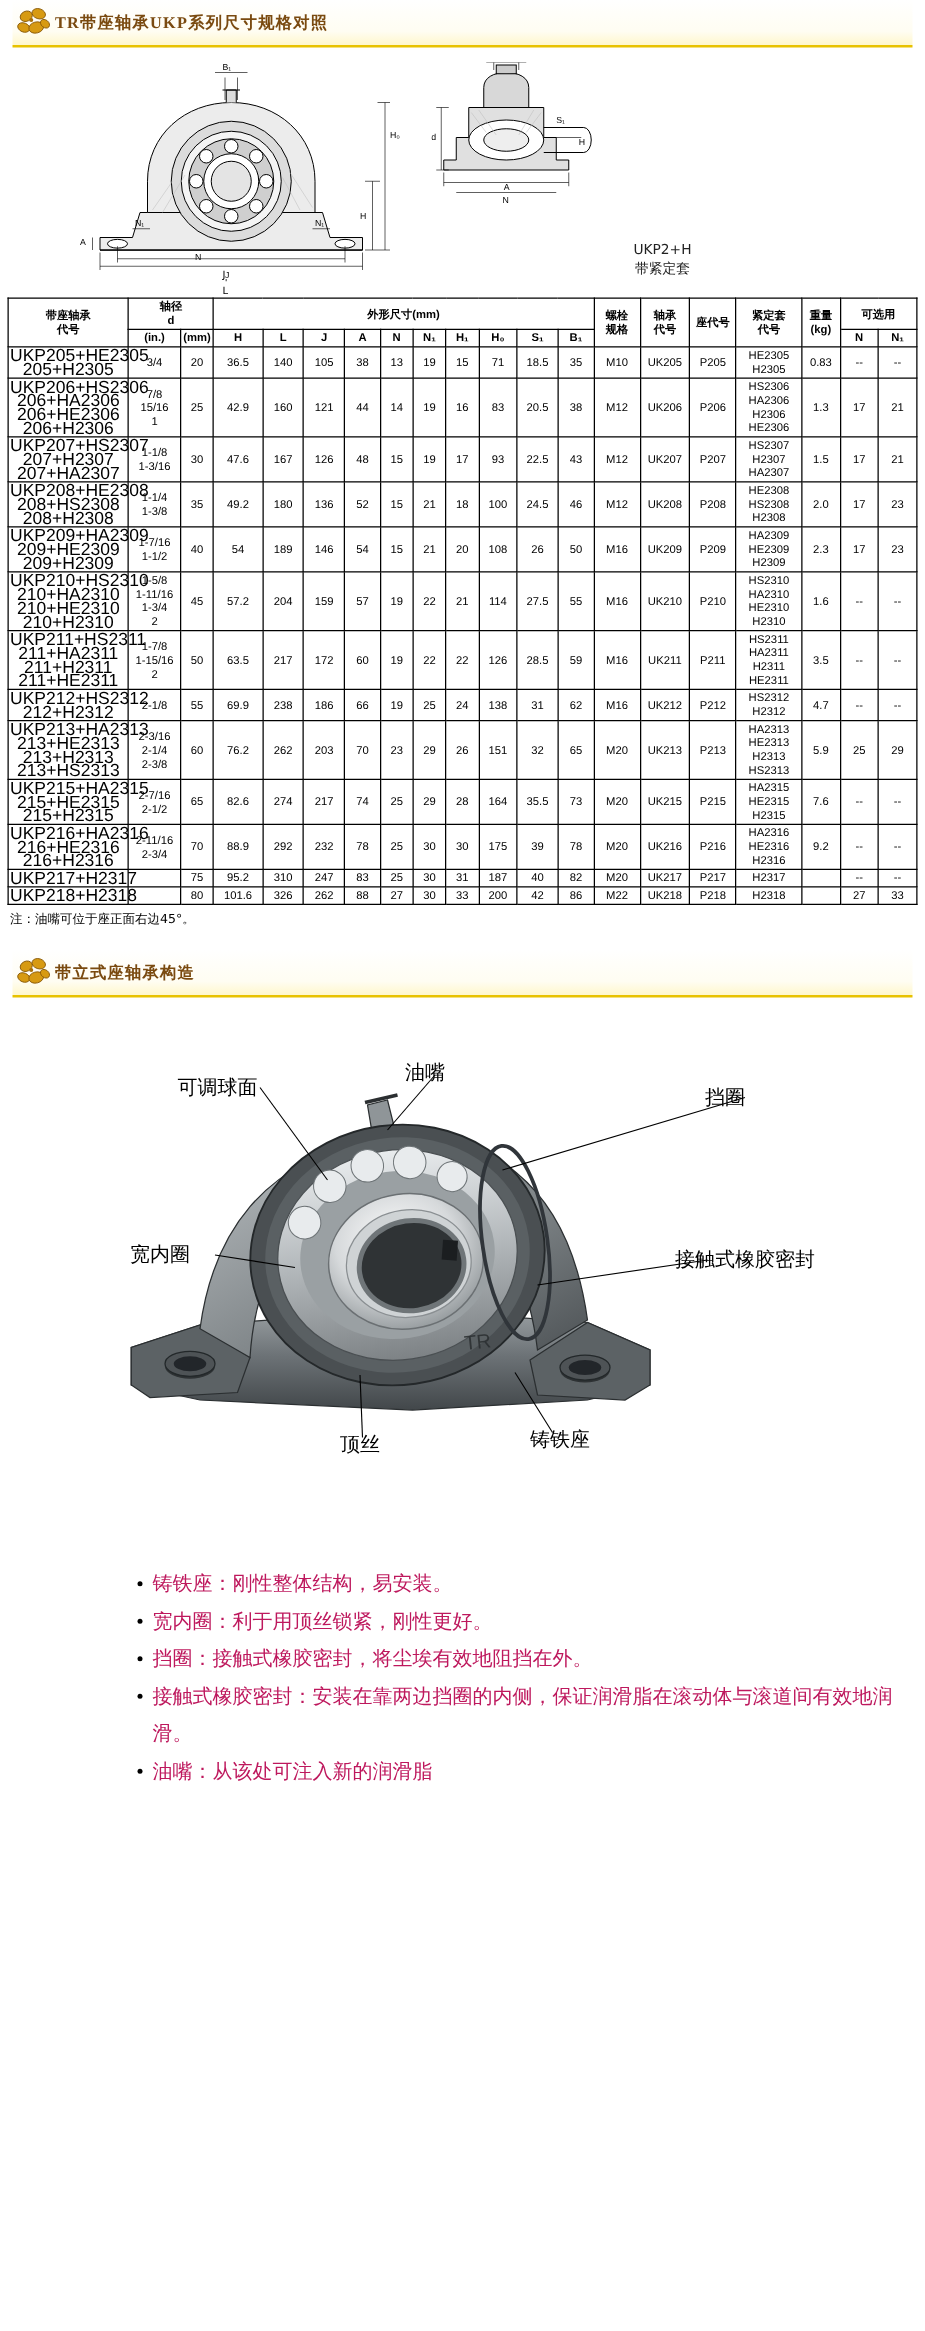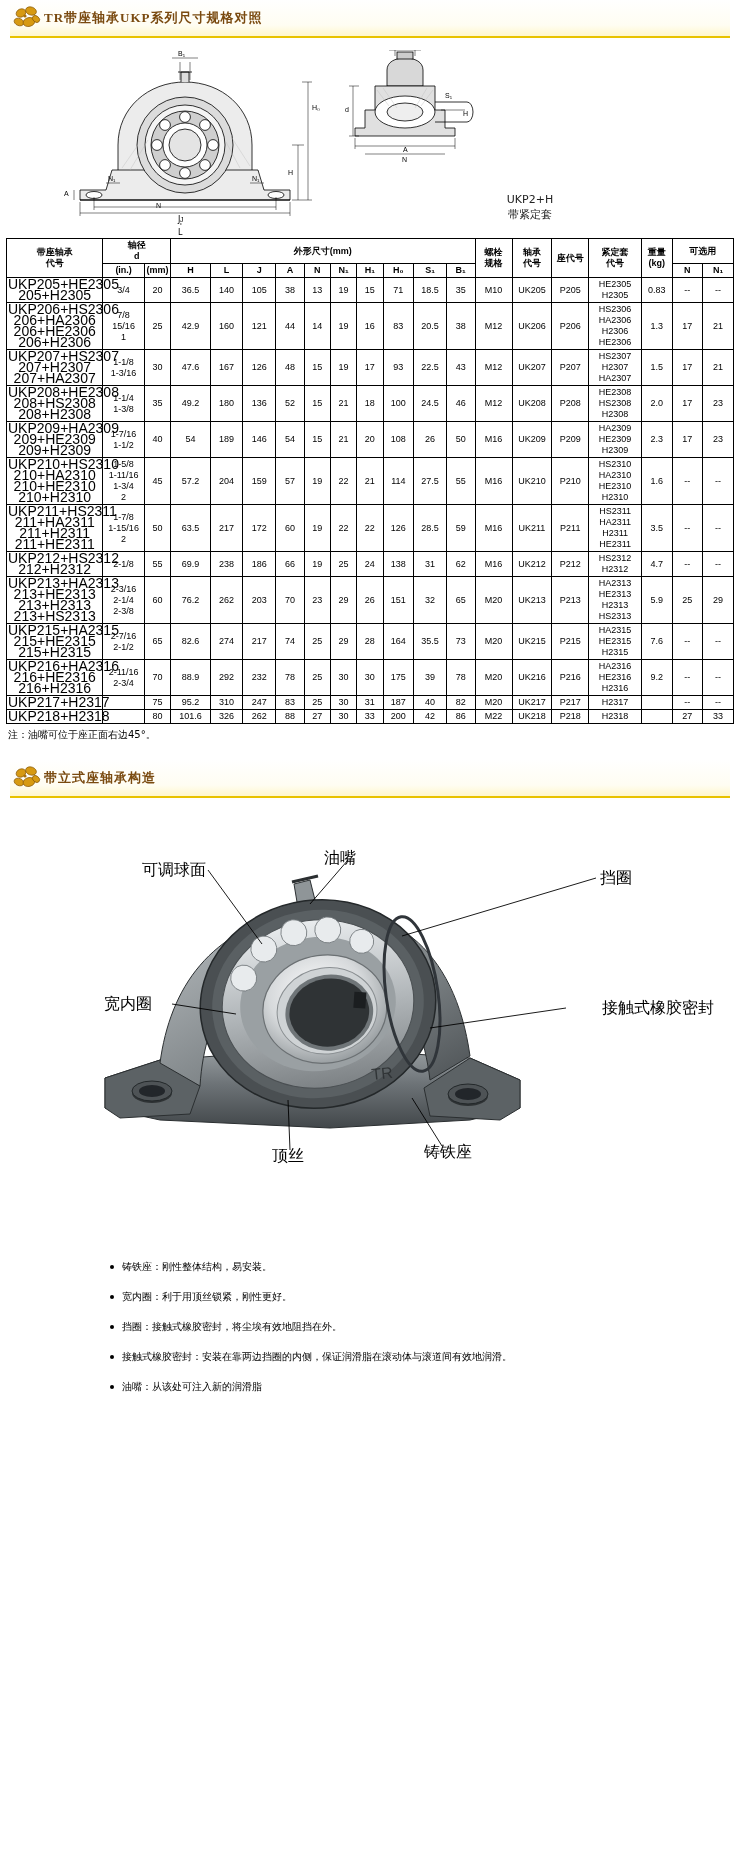--- a/index.html
+++ b/index.html
@@ -75,21 +75,21 @@
     position:relative;height:430px;margin-top:10px;
   }
   .struct svg{position:absolute;left:0;top:0;}
   .lbl{
     position:absolute;font-size:16px;color:#000;white-space:nowrap;
   }
 
   
   .bullets{margin:14px 0 30px 70px;}
   .bullets li{
-    list-style:none;font-size:10px;line-height:30px;color:#000000;position:relative;padding-left:12px;
+    list-style:none;font-size:16px;line-height:30px;color:#be185d;position:relative;padding-left:12px;
   }
   .bullets li:before{
     content:"";position:absolute;left:0;top:13px;width:4px;height:4px;border-radius:50%;background:#000;
   }
 </style>
 </head>
 <body>
 
 <div class="page">
 
@@ -752,23 +752,23 @@
         <path d="M596,70 L402,128"></path>
         <path d="M172,196 L236,206"></path>
         <path d="M566,200 L430,220"></path>
         <path d="M290,342 L288,292"></path>
         <path d="M442,338 L412,290"></path>
       </g>
     </svg>
 
     <div class="lbl cn" style="left:324px;top:40px">油嘴</div>
     <div class="lbl cn" style="left:142px;top:52px">可调球面</div>
-    <div class="lbl cn" style="left:600px;top:60px">挡圈</div>
+    <div class="lbl cn" style="left:564px;top:60px">挡圈</div>
     <div class="lbl cn" style="left:104px;top:186px">宽内圈</div>
-    <div class="lbl cn" style="left:602px;top:190px">接触式橡胶密封</div>
+    <div class="lbl cn" style="left:540px;top:190px">接触式橡胶密封</div>
     <div class="lbl cn" style="left:272px;top:338px">顶丝</div>
     <div class="lbl cn" style="left:424px;top:334px">铸铁座</div>
   </div>
 
   <ul class="bullets cn">
       <li>铸铁座：刚性整体结构，易安装。</li>
       <li>宽内圈：利于用顶丝锁紧，刚性更好。</li>
       <li>挡圈：接触式橡胶密封，将尘埃有效地阻挡在外。</li>
       <li>接触式橡胶密封：安装在靠两边挡圈的内侧，保证润滑脂在滚动体与滚道间有效地润滑。</li>
       <li>油嘴：从该处可注入新的润滑脂</li>

